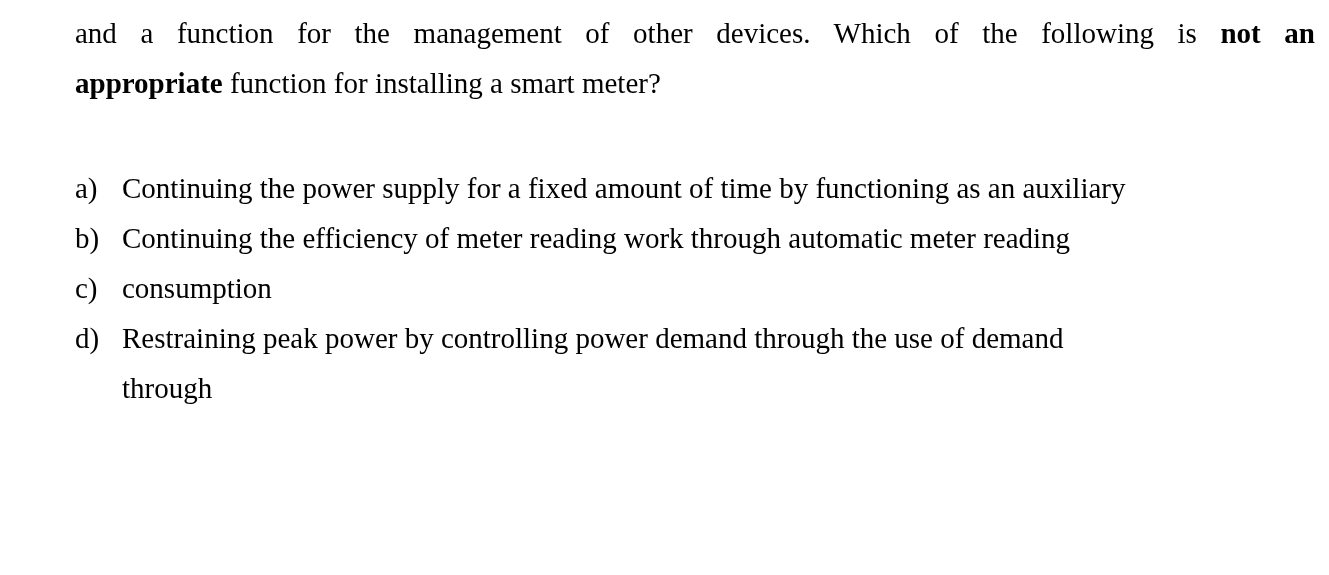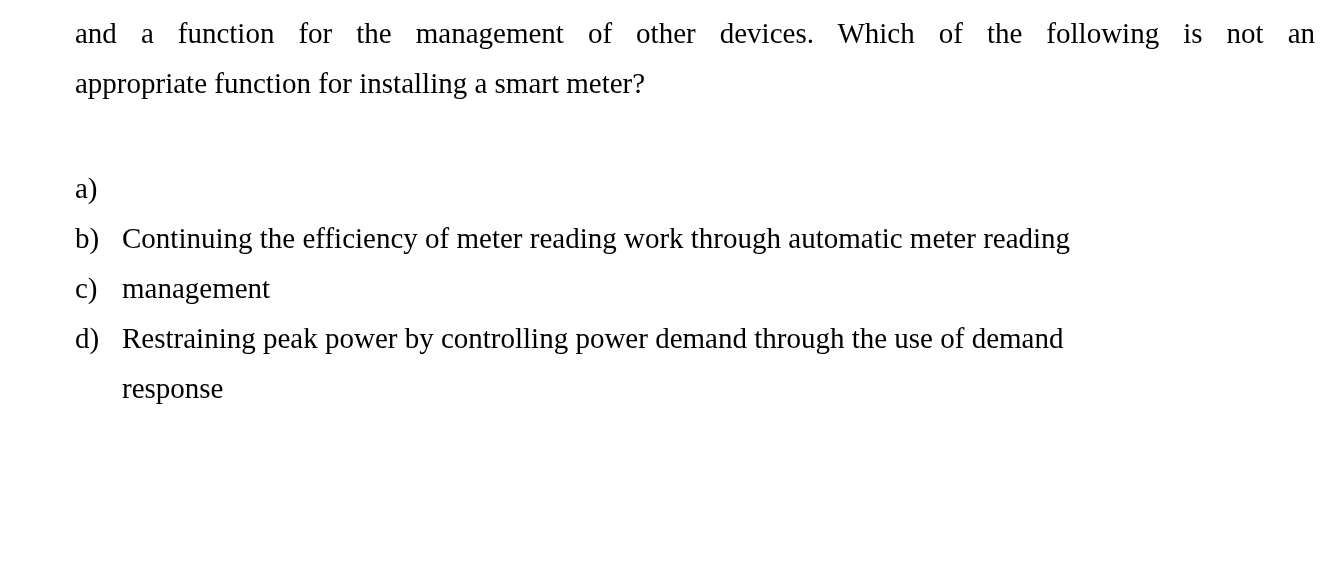--- a/index.html
+++ b/index.html
@@ -43,21 +43,21 @@
     white-space: nowrap;
   }
   .q-line-2 {
     text-align: justify;
     text-align-last: justify;
   }
   .q-line-3 {
     white-space: nowrap;
   }
   .bold {
-    font-weight: normal;
+    font-weight: bold;
   }
   .options {
     margin: 55px 0 0 75px;
   }
   .option {
     display: flex;
     align-items: flex-start;
   }
   .option-label {
     flex: 0 0 47px;
@@ -81,40 +81,41 @@
         <span class="bold">appropriate</span><span> function for installing a smart meter?</span>
       </div>
     </div>
   </div>
 
   <div class="options">
 
     <div class="option">
       <span class="option-label">a)</span>
       <div>
+        <div class="option-line">Continuing the power supply for a fixed amount of time by functioning as an auxiliary</div>
       </div>
     </div>
 
     <div class="option">
       <span class="option-label">b)</span>
       <div>
         <div class="option-line">Continuing the efficiency of meter reading work through automatic meter reading</div>
       </div>
     </div>
 
     <div class="option">
       <span class="option-label">c)</span>
       <div>
-        <div class="option-line">management</div>
+        <div class="option-line">consumption</div>
       </div>
     </div>
 
     <div class="option">
       <span class="option-label">d)</span>
       <div>
         <div class="option-line">Restraining peak power by controlling power demand through the use of demand</div>
-        <div class="option-line">response</div>
+        <div class="option-line">through</div>
       </div>
     </div>
 
   </div>
 
 </div>
 
 </body></html>

